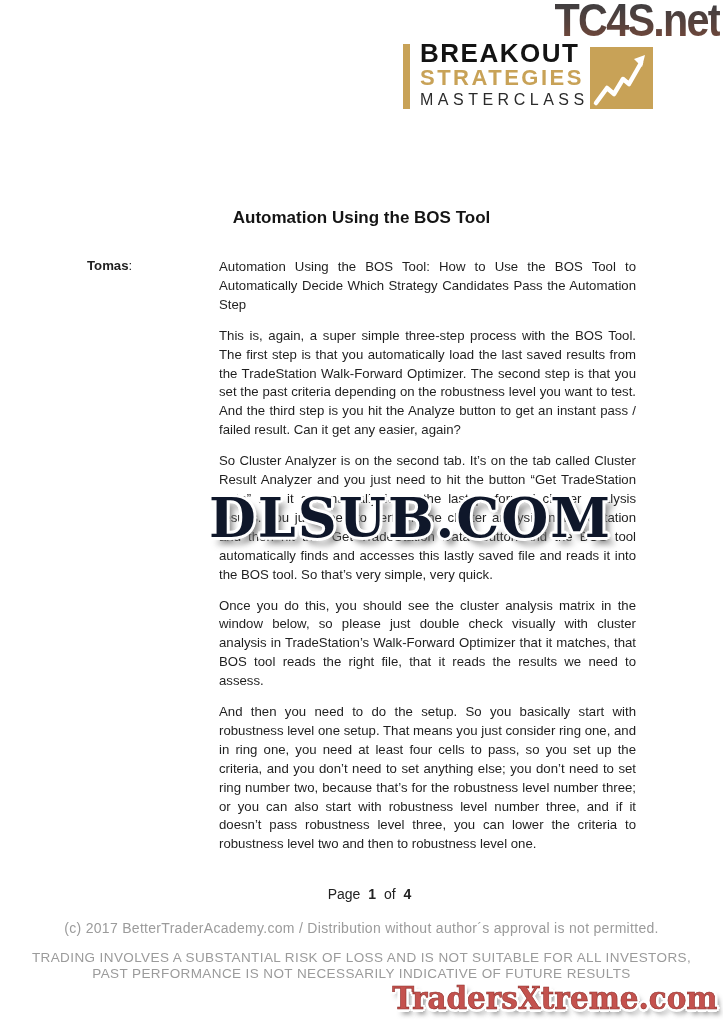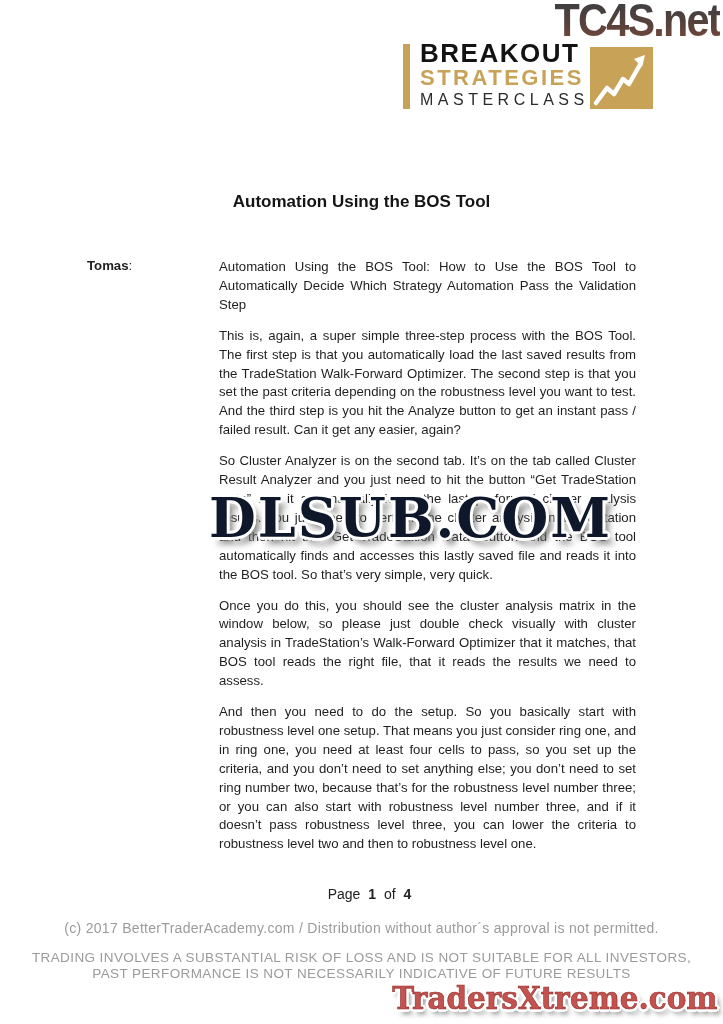--- a/index.html
+++ b/index.html
@@ -26,21 +26,21 @@
   .logo-w2 { font-size:22px; font-weight:700; letter-spacing:2.5px; color:#c8a257; line-height:23px; }
   .logo-w3 { font-size:16px; font-weight:400; letter-spacing:4.5px; color:#2b2b2b; line-height:22px; }
   .logo-square { position:absolute; left:187px; top:5px; width:63px; height:62px; }
 
   
   .title1, .title2 {
     position:absolute; left:87px; width:549px; text-align:center;
     font-size:17px; font-weight:700; color:#141414;
   }
   .title1 { top:159px; }
-  .title2 { top:192px; }
+  .title2 { top:208px; }
 
   
   .content { position:absolute; left:87px; top:258px; width:549px; }
   .speaker { position:absolute; left:0; top:0; font-size:13.2px; color:#1f1f1f; }
   .speaker .sp-name { font-weight:700; }
   .paras { margin-left:132px; }
   .paras p {
     margin:0 0 12px 0; text-align:justify; font-size:13.2px;
     line-height:18.9px; color:#1f1f1f;
   }
@@ -105,21 +105,21 @@
     </div>
   </div>
 
   <div class="title2">Automation Using the BOS Tool</div>
 
   <div class="content">
     <div class="speaker">
       <span class="sp-name">Tomas</span><span>:</span>
     </div>
     <div class="paras">
-      <p>Automation Using the BOS Tool: How to Use the BOS Tool to Automatically Decide Which Strategy Automation Pass the Validation Step</p>
+      <p>Automation Using the BOS Tool: How to Use the BOS Tool to Automatically Decide Which Strategy Candidates Pass the Automation Step</p>
       <p>This is, again, a super simple three-step process with the BOS Tool. The first step is that you automatically load the last saved results from the TradeStation Walk-Forward Optimizer. The second step is that you set the past criteria depending on the robustness level you want to test. And the third step is you hit the Analyze button to get an instant pass / failed result. Can it get any easier, again?</p>
       <p>So Cluster Analyzer is on the second tab. It’s on the tab called Cluster Result Analyzer and you just need to hit the button “Get TradeStation Data” and it automatically loads the last performed cluster analysis results. You just need to perform the cluster analysis in TradeStation and then hit the “Get TradeStation Data” button and the BOS tool automatically finds and accesses this lastly saved file and reads it into the BOS tool. So that’s very simple, very quick.</p>
       <p>Once you do this, you should see the cluster analysis matrix in the window below, so please just double check visually with cluster analysis in TradeStation’s Walk-Forward Optimizer that it matches, that BOS tool reads the right file, that it reads the results we need to assess.</p>
       <p>And then you need to do the setup. So you basically start with robustness level one setup. That means you just consider ring one, and in ring one, you need at least four cells to pass, so you set up the criteria, and you don’t need to set anything else; you don’t need to set ring number two, because that’s for the robustness level number three; or you can also start with robustness level number three, and if it doesn’t pass robustness level three, you can lower the criteria to robustness level two and then to robustness level one.</p>
     </div>
   </div>
 
   <div class="dlsub">DLSUB.COM</div>
 
   <div class="pagenum">

